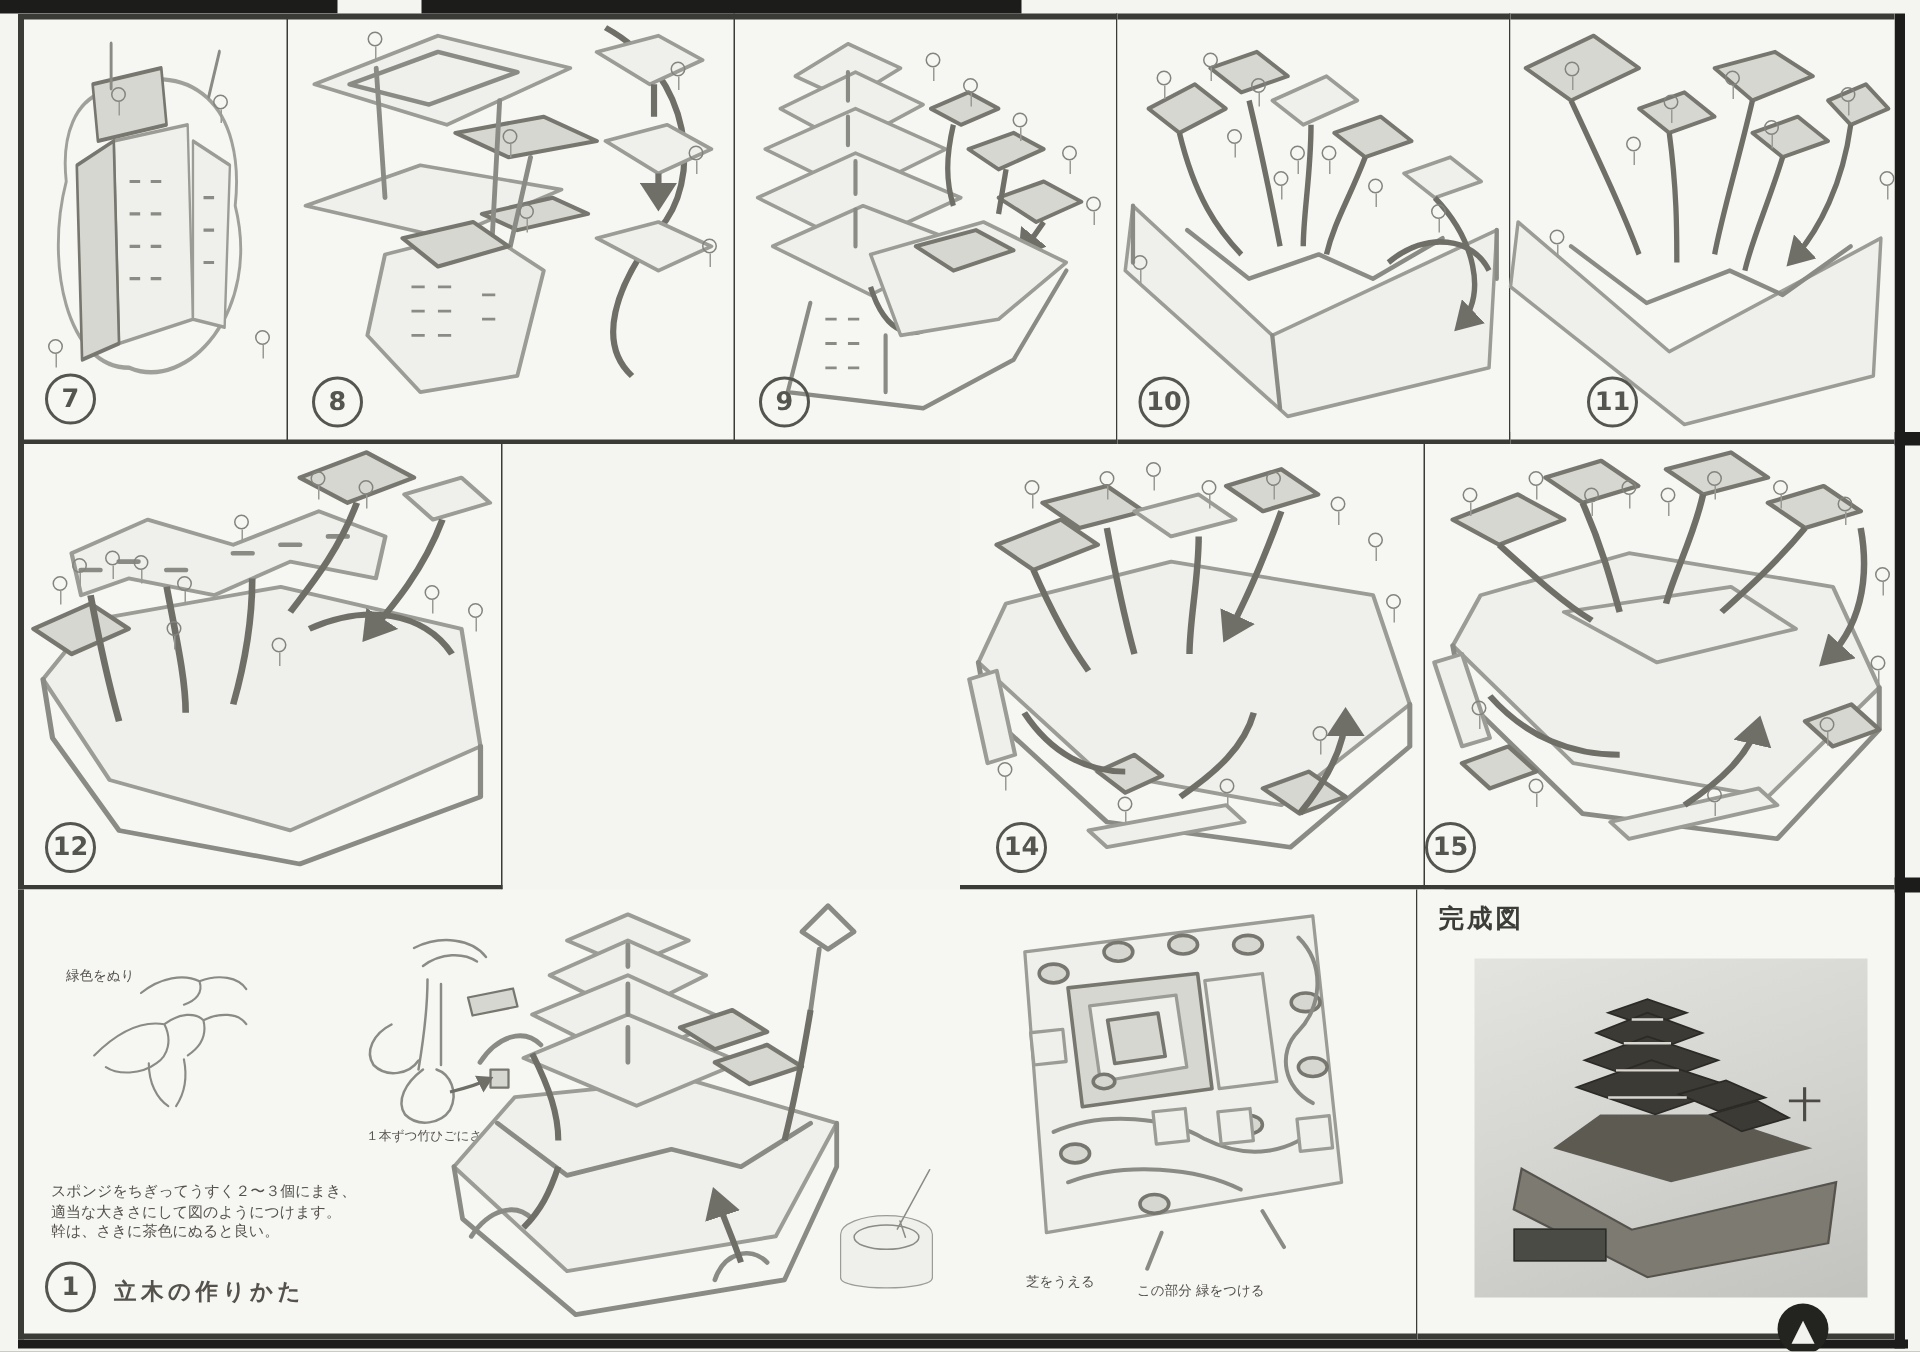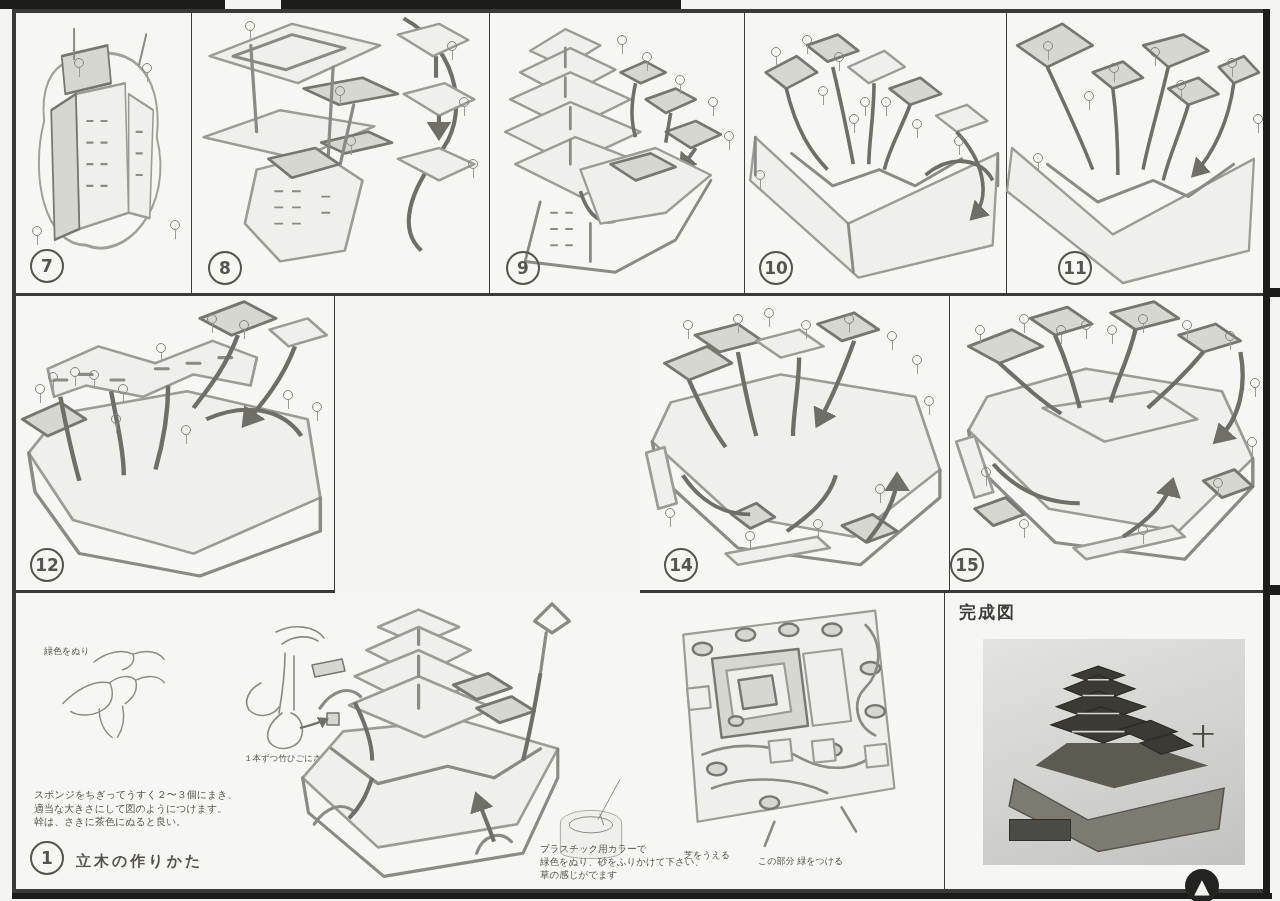--- a/index.html
+++ b/index.html
@@ -337,25 +337,20 @@
           <ellipse cx="30" cy="50" rx="3" ry="2"></ellipse>
       </g>
       <path class="art" d="M84 10 C92 18 90 30 84 36 C78 42 80 52 88 56"></path>
       <rect class="artl" x="10" y="36" width="9" height="9" transform="rotate(-6 14 40)"></rect>
       <rect class="artl" x="62" y="58" width="9" height="9" transform="rotate(-6 66 62)"></rect>
       <rect class="artl" x="84" y="60" width="9" height="9" transform="rotate(-6 88 64)"></rect>
       <rect class="artl" x="44" y="58" width="9" height="9" transform="rotate(-6 48 62)"></rect>
       <path class="art" d="M46 92 L42 102 M74 86 L80 96"></path>
     </svg>
 
-    <div class="jp blurry" style="position:absolute;left:524px;top:250px;font-size:9.5px;width:210px;">
-      <div>プラスチック用カラーで</div>
-      <div>緑色をぬり、砂をふりかけて下さい、</div>
-      <div>草の感じがでます</div>
-    </div>
 
     <div class="jp blurry" style="position:absolute;left:668px;top:256px;font-size:9px;">芝をうえる</div>
     <div class="jp blurry" style="position:absolute;left:742px;top:240px;font-size:9px;white-space:nowrap;margin-top:22px;">この部分 緑をつける</div>
 
     <div class="step-num" style="left:14px;bottom:14px;">1</div>
     <div class="jp" style="position:absolute;left:60px;bottom:18px;font-size:15px;font-weight:bold;letter-spacing:3px;">立木の作りかた</div>
   </div>
 
   <div class="panel notop noleft" style="left:945px;top:593px;width:318px;height:300px;border-width:3px 0 4px 1px;">
     <div class="title-lg" style="position:absolute;left:14px;top:8px;">完成図</div>

